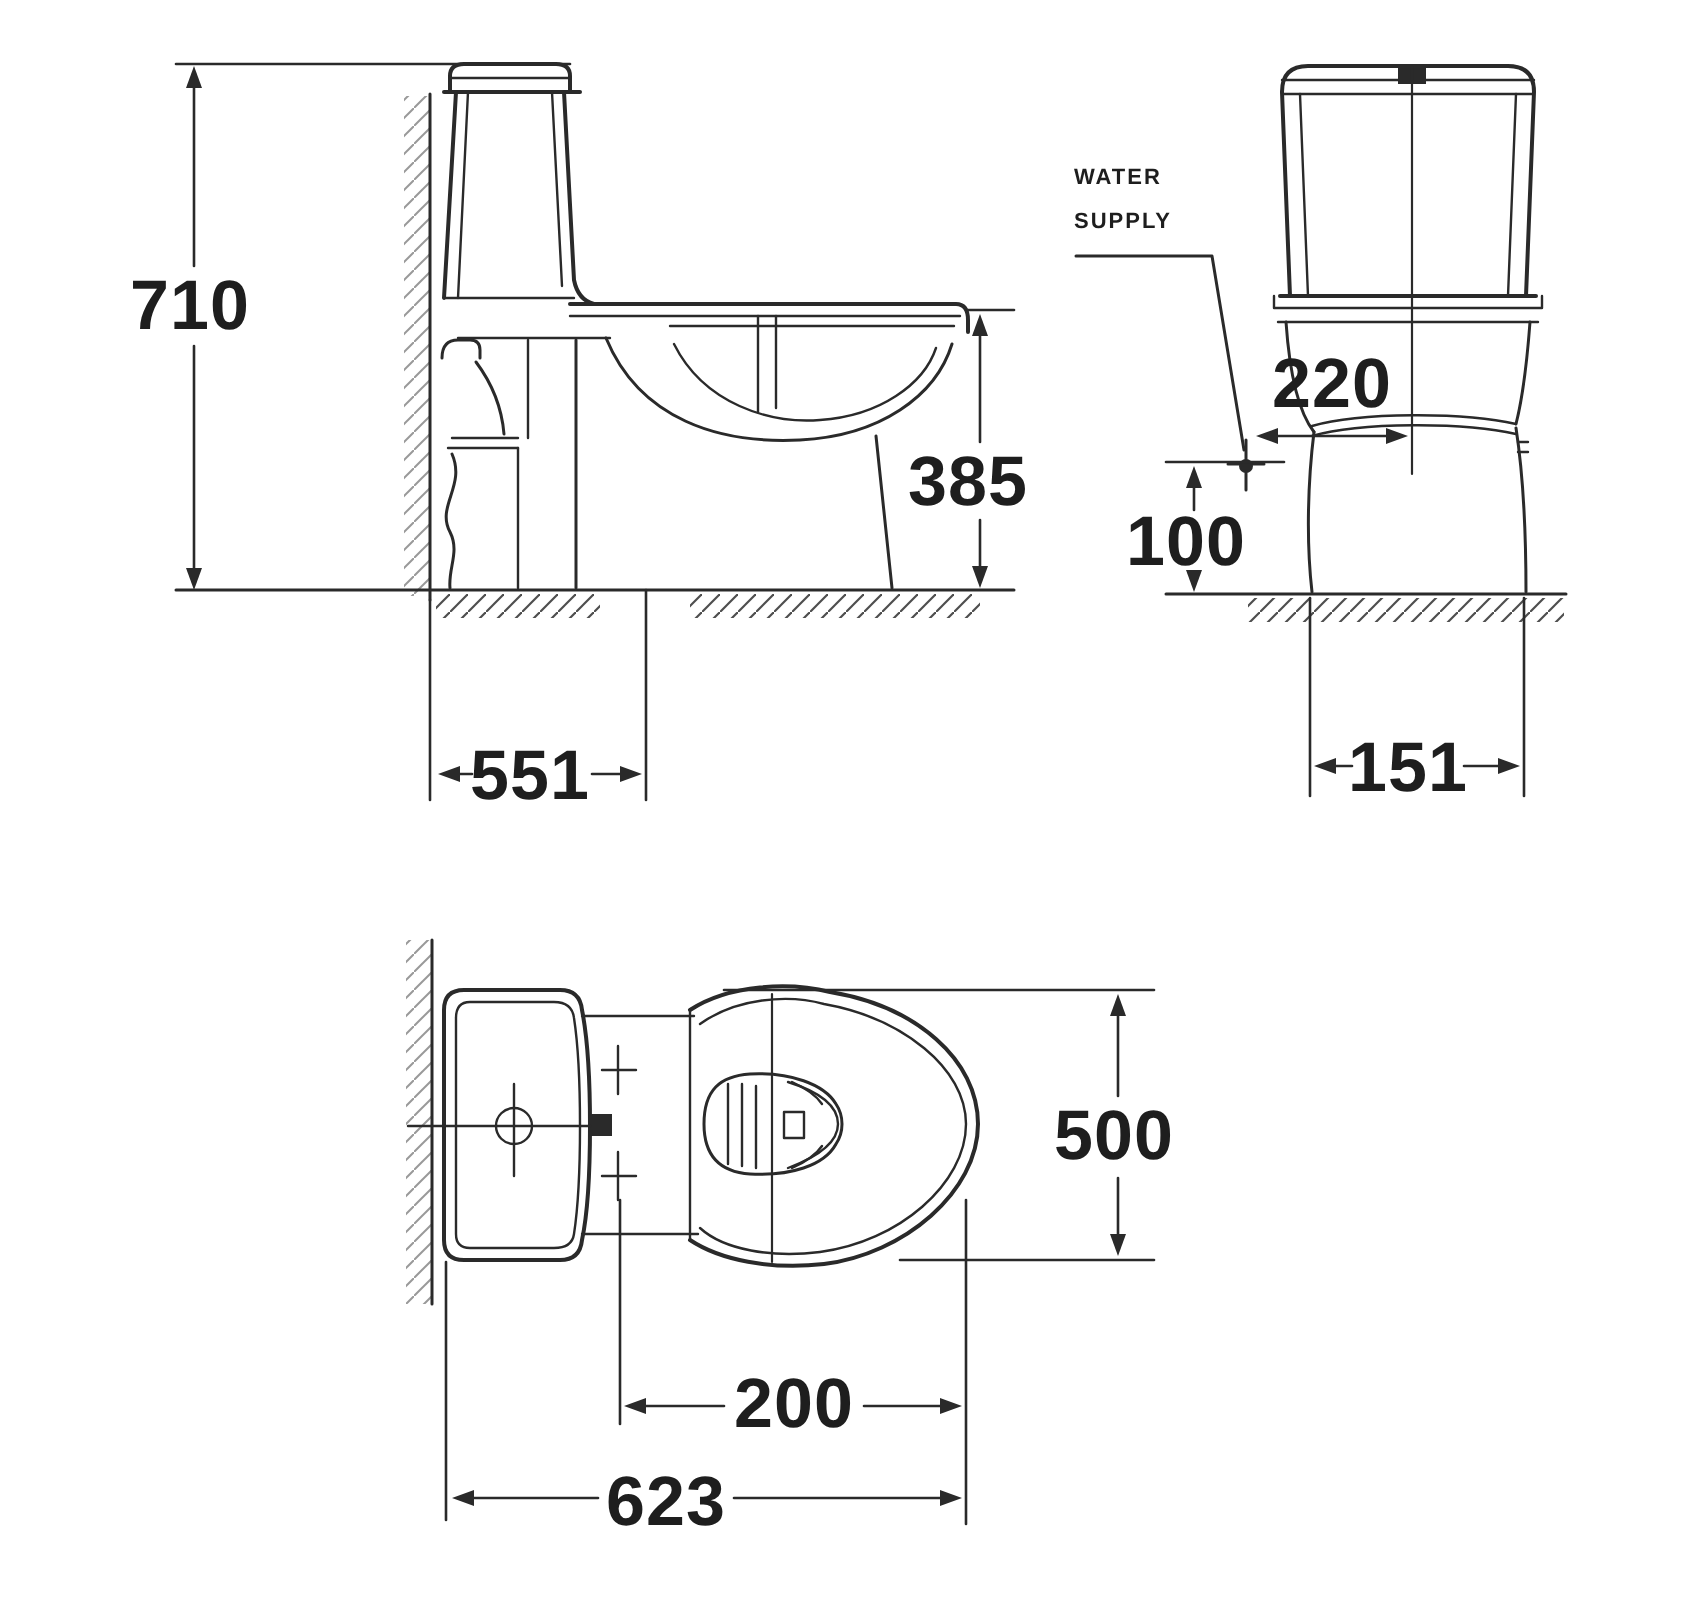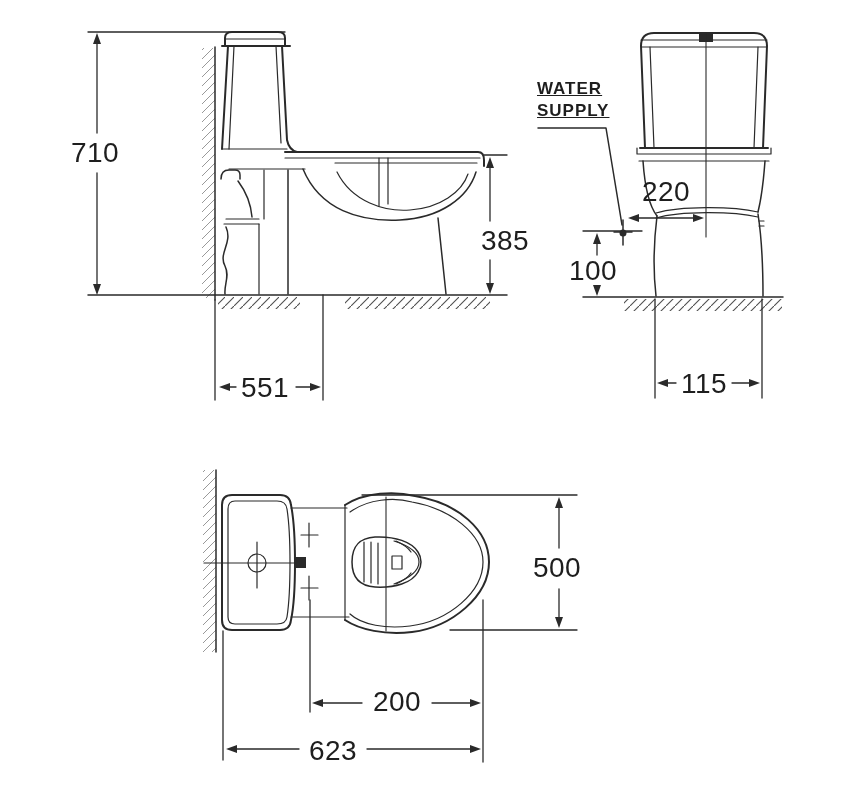--- a/index.html
+++ b/index.html
@@ -16,35 +16,34 @@
   .w15{stroke-width:1.5;}
   .w1{stroke-width:1.2;}
   .dim{stroke-width:1.3;}
   .cl{stroke-width:1.1;}
   .arrow{fill:#2a2a2a;stroke:none;}
   .solid{fill:#2a2a2a;stroke:none;}
   .label{
     position:absolute;
     transform:translate(-50%,-50%);
     color:#1e1e1e;
-    font-weight:400;
-    font-size:28px;
+    font-weight:700;
+    font-size:35px;
     letter-spacing:0.5px;
     white-space:nowrap;
     line-height:1;
   }
   .annotation{
     position:absolute;
     color:#1e1e1e;
     font-weight:700;
-    font-size:17px;
+    font-size:11px;
     letter-spacing:1px;
     line-height:22px;
     white-space:nowrap;
-    text-decoration:underline;
   }
   .annotation span{display:block;}
 </style>
 </head>
 <body>
 
 <div id="stage">
 
 <svg width="850" height="811" viewBox="0 0 850 811">
   <defs>
@@ -240,25 +239,25 @@
       <path class="art dim" d="M223,631 V760"></path>
       <path class="art dim" d="M235,749 H299"></path>
       <path class="art dim" d="M367,749 H472"></path>
       <polygon class="arrow" points="226,749 237,745 237,753"></polygon>
       <polygon class="arrow" points="481,749 470,745 470,753"></polygon>
     </g>
   </g>
 </svg>
 
 <span class="label" style="left:95px;top:153px">710</span>
-<span class="label" style="left:505px;top:241px">385</span>
+<span class="label" style="left:484px;top:241px">385</span>
 <span class="label" style="left:265px;top:388px">551</span>
 <span class="label" style="left:666px;top:192px">220</span>
 <span class="label" style="left:593px;top:271px">100</span>
-<span class="label" style="left:704px;top:384px">115</span>
+<span class="label" style="left:704px;top:384px">151</span>
 <span class="label" style="left:557px;top:568px">500</span>
 <span class="label" style="left:397px;top:702px">200</span>
 <span class="label" style="left:333px;top:751px">623</span>
 
 <div class="annotation" style="left:537px;top:78px">
   <span>WATER</span>
   <span>SUPPLY</span>
 </div>
 
 </div>

